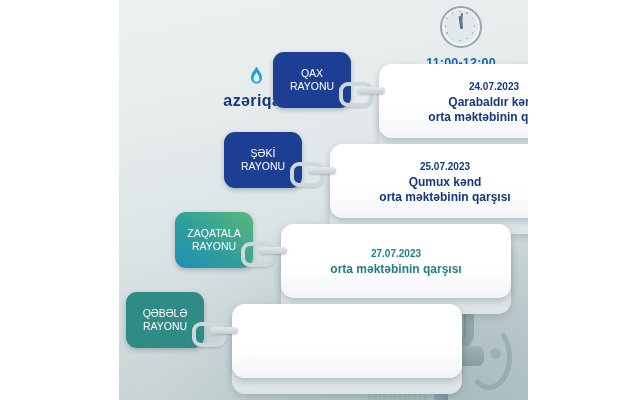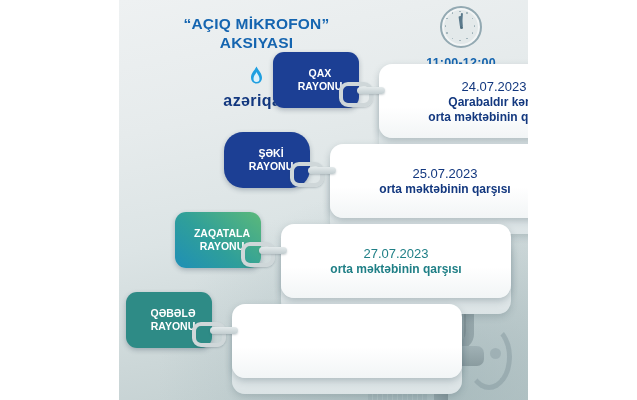--- a/index.html
+++ b/index.html
@@ -44,35 +44,35 @@
   .hh{left:50%;bottom:50%;width:2.5px;height:11px;margin-left:-1.25px;transform:rotate(-8deg);}
   .mh{left:50%;bottom:50%;width:2px;height:14px;margin-left:-1px;transform:rotate(4deg);}
   .pin{position:absolute;left:50%;top:50%;width:3px;height:3px;margin:-1.5px 0 0 -1.5px;border-radius:50%;background:#4e6d7e;}
   .tick{position:absolute;width:1.5px;height:1.5px;border-radius:50%;background:#9aaeb6;}
   .timetext{margin-top:8px;color:#1565b0;font-size:12.5px;font-weight:bold;letter-spacing:.2px;}
 
   
   .row{position:absolute;height:86px;}
   .tab{position:absolute;left:0;top:0;width:78px;height:56px;border-radius:11px;
     display:flex;flex-direction:column;align-items:center;justify-content:center;
-    color:#fff;font-size:10.5px;font-weight:bold;line-height:13px;text-align:center;
-    box-shadow:0 2px 5px rgba(40,60,80,.3); z-index:3;padding-left:8px;}
+    color:#fff;font-size:10.5px;font-weight:normal;line-height:13px;text-align:center;
+    box-shadow:0 2px 5px rgba(40,60,80,.3); z-index:3;}
   .tab span{display:block;white-space:nowrap;}
   .link{position:absolute;left:66px;top:30px;width:48px;height:17px;z-index:4;}
   .link .ring{position:absolute;left:0;top:0;width:26px;height:17px;border:4px solid #cfd7d9;border-radius:9px;
     background:transparent;box-shadow:0 1px 2px rgba(60,80,90,.25);}
   .link .bar{position:absolute;left:18px;top:5px;width:28px;height:7px;border-radius:4px;
     background:linear-gradient(180deg,#e4eaeb,#c2cdd0);box-shadow:0 1px 2px rgba(60,80,90,.25);}
 
   .card{position:absolute;top:12px;width:230px;height:74px;border-radius:13px;
     background:linear-gradient(180deg,#ffffff 0%,#ffffff 58%,#f2f5f6 100%);
     box-shadow:0 3px 7px rgba(55,78,88,.28);
     display:flex;flex-direction:column;align-items:center;justify-content:center;
     text-align:center;z-index:2;padding:0 6px;box-sizing:border-box;}
-  .card .date{font-size:13px;font-weight:normal;line-height:17px;}
+  .card .date{font-size:10px;font-weight:bold;line-height:17px;}
   .card .place{font-size:12px;font-weight:bold;line-height:15px;}
 
   .ghost{position:absolute;width:230px;height:74px;border-radius:13px;
     background:linear-gradient(180deg,#f0f4f5,#dbe3e5);box-shadow:0 3px 7px rgba(55,78,88,.2);z-index:1;}
 </style>
 </head>
 <body>
 
 <div id="poster">
 
@@ -94,24 +94,20 @@
     <div class="ringl"></div>
     <div class="ringr"></div>
     <div class="knob" style="left:4px;top:128px"></div>
     <div class="knob" style="left:116px;top:128px"></div>
     <div class="body"></div>
     <div class="grill"></div>
     <div class="base"></div>
     <div class="stem"></div>
   </div>
 
-  <div class="title">
-    <div>“AÇIQ MİKROFON”</div>
-    <div>AKSIYASI</div>
-  </div>
 
   <div class="logo">
     <svg class="flame" viewBox="0 0 34 46">
       <path d="M17 1 C13 9 6 13 6 24 a11 11 0 0 0 22 0 C28 14 21 10 17 1 Z" fill="#1f9fe0"></path>
       <path d="M17 12 C15 17 11 19 11 26 a6 6 0 0 0 12 0 C23 20 19 17 17 12 Z" fill="#ffffff" opacity=".85"></path>
     </svg>
     <div class="logotext">azəriqaz</div>
   </div>
 
   <div class="clockwrap">
@@ -149,23 +145,24 @@
         </div>
         <div class="link">
           <span class="ring"></span>
           <span class="bar"></span>
         </div>
       </div>
       <div class="ghost" style="left: 211px; top: 160px;"></div>
       <div class="row" style="left: 105px; top: 132px;">
         <div class="card" style="left: 106px;">
           <div class="date" style="color: rgb(19, 56, 127);">25.07.2023</div>
+          <div class="place" style="color: rgb(19, 56, 127);">Qumux kənd</div>
           <div class="place" style="color: rgb(19, 56, 127);">orta məktəbinin qarşısı</div>
         </div>
-        <div class="tab" style="background: rgb(28, 63, 148); border-radius: 19px;">
+        <div class="tab" style="background: rgb(28, 63, 148);">
           <span>ŞƏKİ</span>
           <span>RAYONU</span>
         </div>
         <div class="link">
           <span class="ring"></span>
           <span class="bar"></span>
         </div>
       </div>
       <div class="ghost" style="left: 162px; top: 240px;"></div>
       <div class="row" style="left: 56px; top: 212px;">

